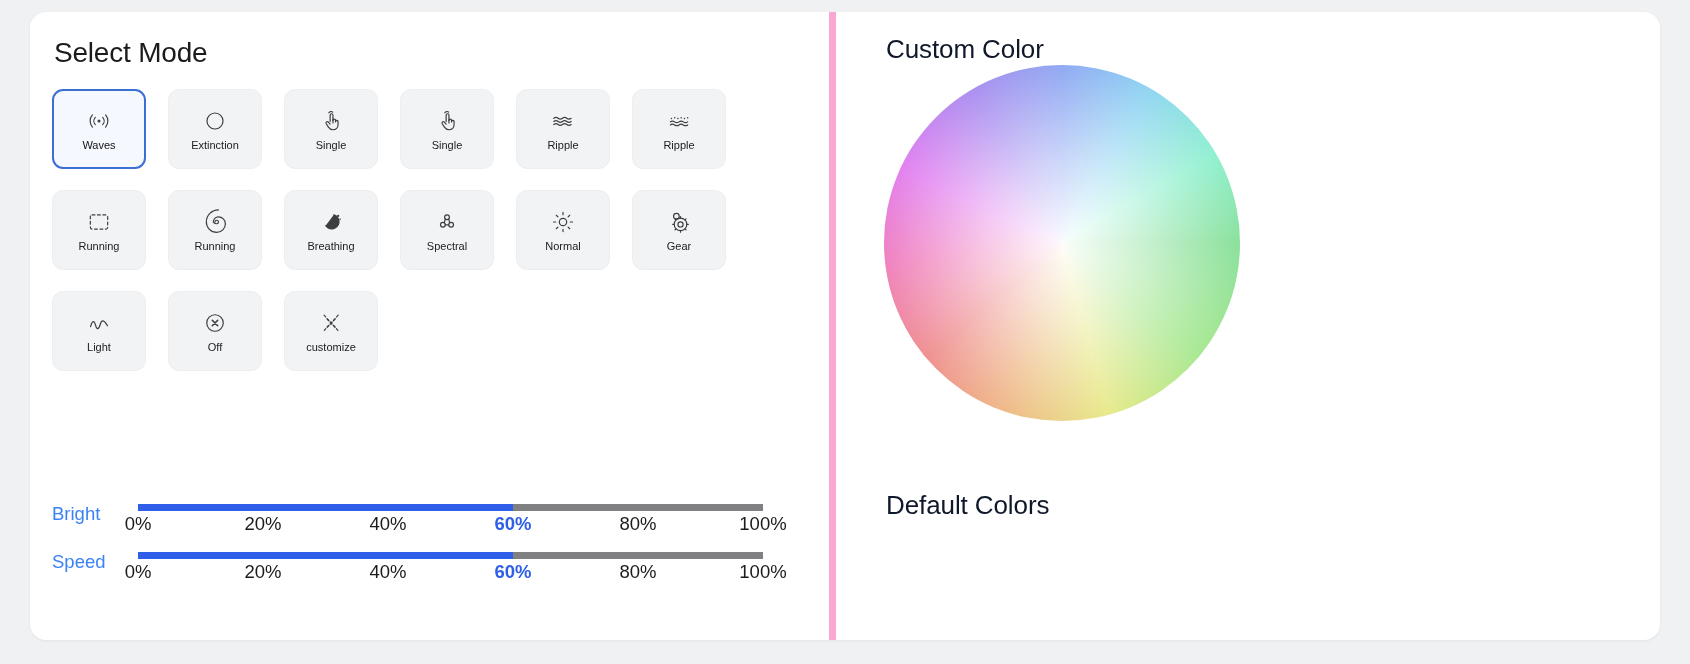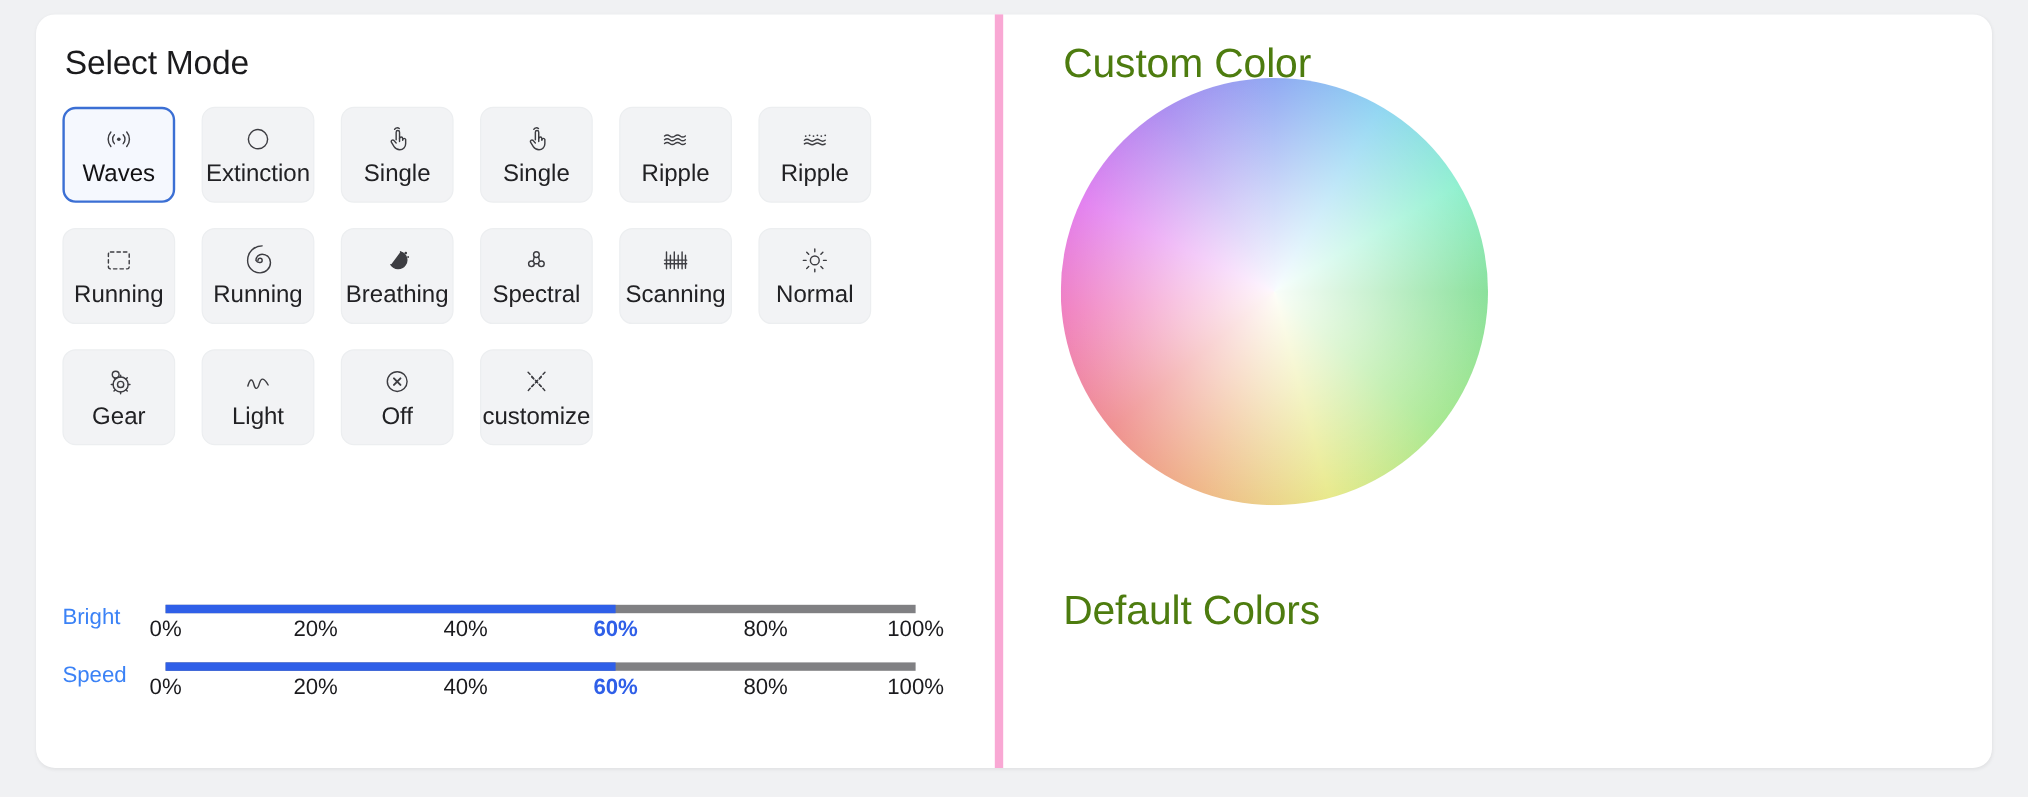--- a/index.html
+++ b/index.html
@@ -57,21 +57,21 @@
   .mode-btn.selected {
     background: #f5f8fe;
     border: 2px solid #3b6fd4;
   }
   .mode-btn .ic {
     height: 26px;
     display: flex; align-items: center; justify-content: center;
     color: #3d3d42;
   }
   .mode-btn .lbl {
-    font-size: 20px;
+    font-size: 11px;
     color: #212124;
     line-height: 1;
     white-space: nowrap;
     text-align: center;
   }
   .mode-btn.selected .lbl { color: #111114; }
 
   
   .sliders { position: absolute; left: 22px; top: 492px; width: 770px; }
   .slider-row { display: flex; align-items: flex-start; margin-bottom: 28px; }
@@ -95,22 +95,22 @@
     color: #1b1b1e;
     line-height: 1;
     transform: translateX(-50%);
     position: absolute;
   }
   .ticks span.active { color: #2f5fe8; font-weight: bold; }
 
   
   .right-pane { position: relative; flex: 1; padding: 20px 0 0 0; }
   .sec-title {
-    font-size: 34px;
-    color: #4d7c0f;
+    font-size: 26px;
+    color: #0f172a;
     font-weight: 400;
     letter-spacing: -0.1px;
   }
   #custom-color-title { position: absolute; left: 50px; top: 22px; }
   #default-colors-title { position: absolute; left: 50px; top: 478px; }
 
   .wheel {
     position: absolute;
     left: 48px; top: 53px;
     width: 356px; height: 356px;
@@ -238,28 +238,20 @@
               <circle cx="8.2" cy="14.6" r="2.2"></circle>
               <circle cx="15.8" cy="14.6" r="2.2"></circle>
               <path d="M10.4 9.4 9.5 12.6M13.6 9.4l.9 3.2M10.4 14.6h3.2"></path>
             </svg>
           </span>
           <span class="lbl">Spectral</span>
         </div>
         <div class="mode-btn">
           <span class="ic">
             <svg width="26" height="26" viewBox="0 0 24 24" fill="none" stroke="currentColor" stroke-width="1.1" stroke-linecap="round" stroke-linejoin="round">
-              <path d="M5 5.5v13M8 8v10M11 5.5v13M14 8v10M17 5.5v13M19.6 8v10M3.5 11.8h17M3.5 14.6h17"></path>
-            </svg>
-          </span>
-          <span class="lbl">Scanning</span>
-        </div>
-        <div class="mode-btn">
-          <span class="ic">
-            <svg width="26" height="26" viewBox="0 0 24 24" fill="none" stroke="currentColor" stroke-width="1.1" stroke-linecap="round" stroke-linejoin="round">
               <circle cx="12" cy="12" r="3.4"></circle>
               <path d="M12 3.2v2.1M12 18.7v2.1M3.2 12h2.1M18.7 12h2.1M5.8 5.8l1.5 1.5M16.7 16.7l1.5 1.5M18.2 5.8l-1.5 1.5M7.3 16.7l-1.5 1.5"></path>
             </svg>
           </span>
           <span class="lbl">Normal</span>
         </div>
         <div class="mode-btn">
           <span class="ic">
             <svg width="26" height="26" viewBox="0 0 24 24" fill="none" stroke="currentColor" stroke-width="1.1" stroke-linecap="round" stroke-linejoin="round">
               <circle cx="13.4" cy="14.2" r="2.4"></circle>

